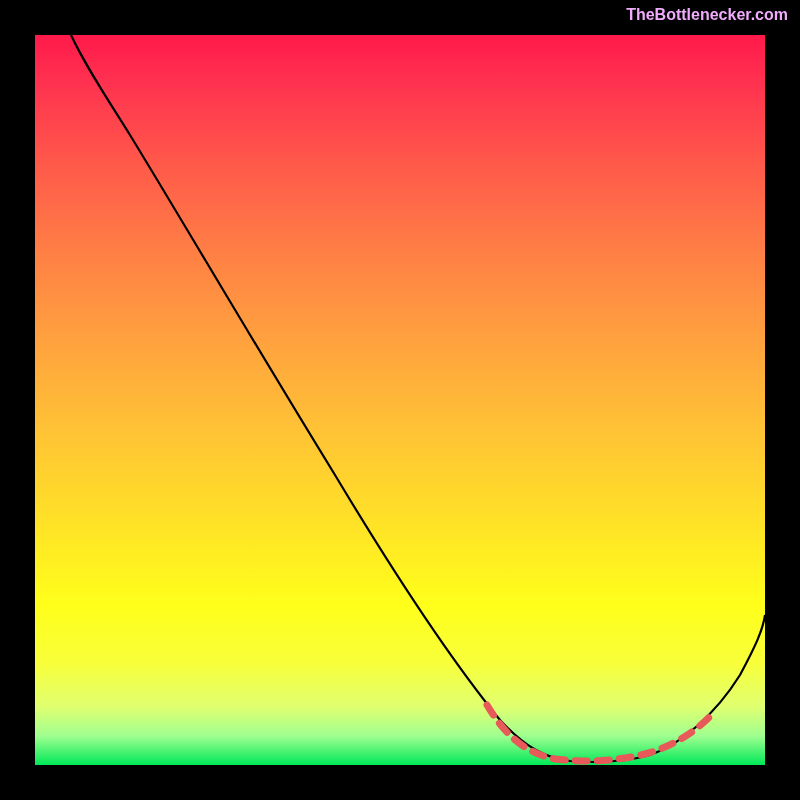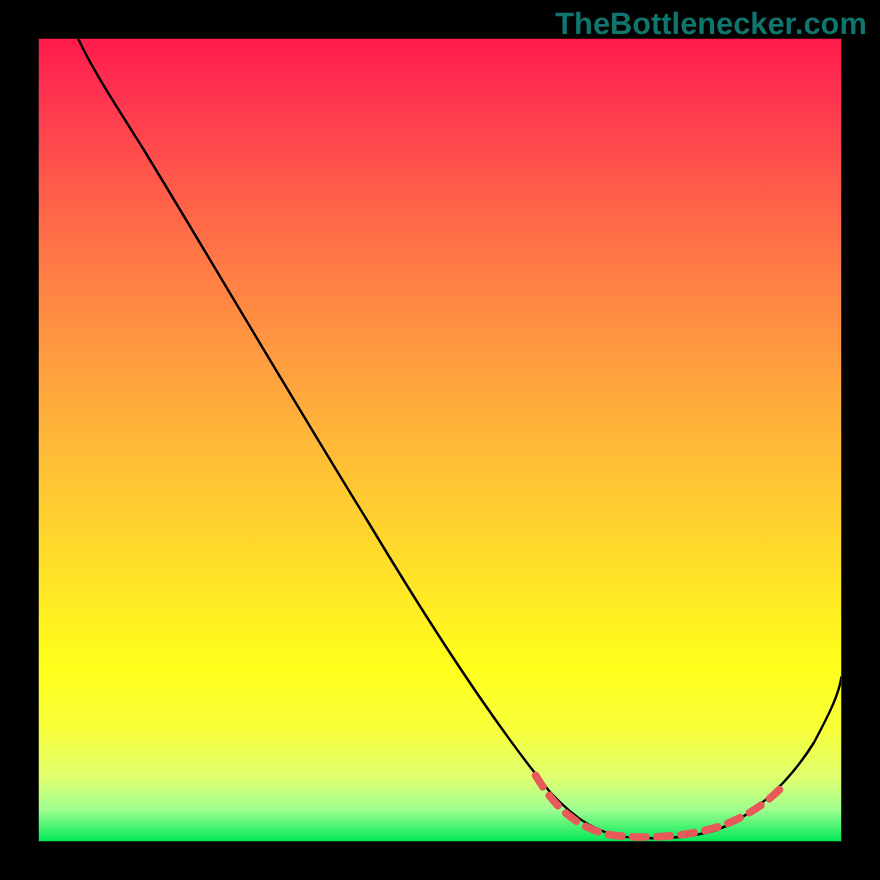--- a/index.html
+++ b/index.html
@@ -7,22 +7,22 @@
     width: 800px;
     height: 800px;
     background: #000;
     position: relative;
     font-family: Arial, sans-serif;
   }
   .watermark {
     position: absolute;
     top: 6px;
     right: 12px;
-    color: #0f766e;
-    font-size: 28px;
+    color: #f0abfc;
+    font-size: 16px;
     font-weight: bold;
     z-index: 10;
   }
   .plot-area {
     position: absolute;
     left: 35px;
     top: 35px;
     width: 730px;
     height: 730px;
     overflow: hidden;

